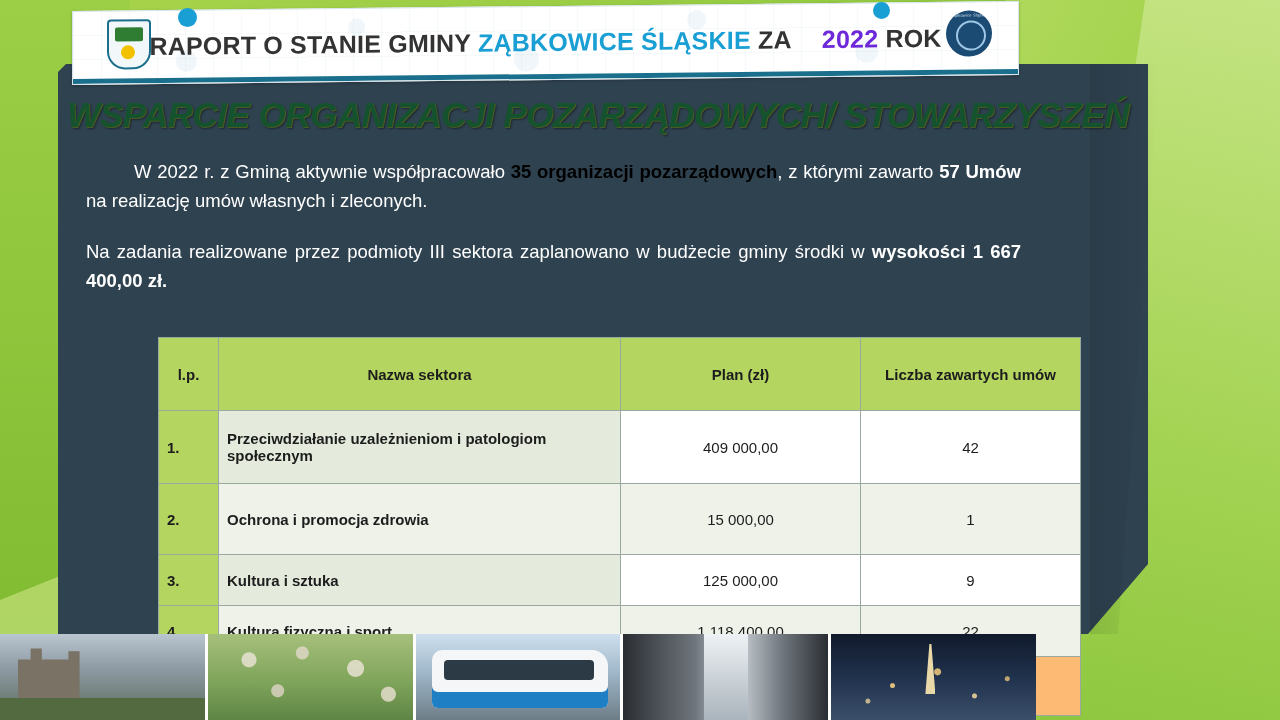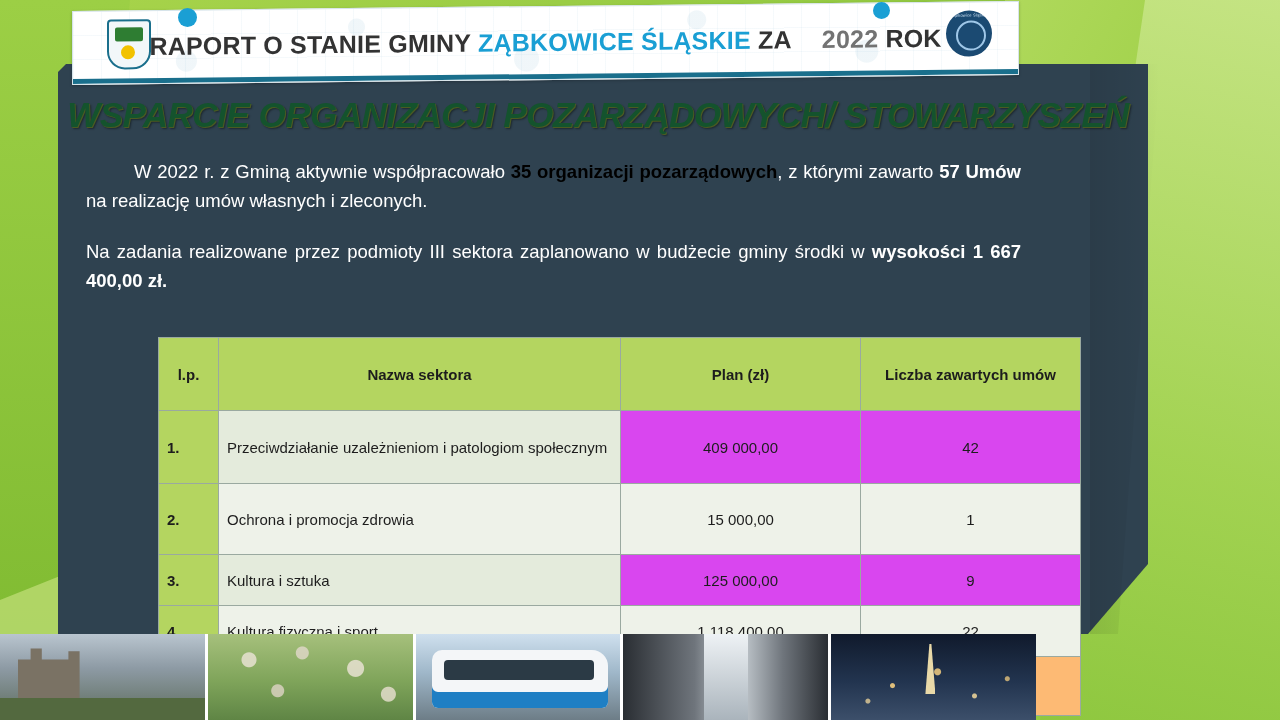--- a/index.html
+++ b/index.html
@@ -102,21 +102,21 @@
     left: 0; right: 0; top: 50%;
     transform: translateY(-52%);
     text-align: center;
     font-size: 25px;
     font-weight: bold;
     letter-spacing: .2px;
     color: #333333;
     white-space: nowrap;
   }
   .t-blue { color: #1a9fd4; }
-  .t-green { color: #737373; margin-left: 24px; }
+  .t-green { color: #6d28d9; margin-left: 24px; }
 
   .crest-left, .crest-right {
     position: absolute;
     top: 8px;
     width: 46px; height: 56px;
   }
   .crest-left { left: 34px; }
   .crest-right { right: 26px; }
   .crest-shield {
     width: 40px; height: 46px;
@@ -225,22 +225,22 @@
   col.c-name { width: 402px; }
   col.c-plan { width: 240px; }
   col.c-num { width: 220px; }
 
   td.lp {
     background: #b4d560;
     font-weight: bold;
     text-align: left;
     padding-left: 7px;
   }
-  td.name { background: #e4ebdc; text-align: left; }
-  td.plan, td.num { background: #d946ef; text-align: center; }
+  td.name { background: #e4ebdc; text-align: left; font-weight: bold; }
+  td.plan, td.num { background: #ffffff; text-align: center; }
   tr.alt td.name, tr.alt td.plan, tr.alt td.num { background: #eef2e9; }
 
   tr.total td {
     background: #fdba74;
     font-weight: bold;
     color: #d1171c;
     font-size: 19px;
     height: 38px;
   }
   tr.total td.lp { background: #b4d560; }

